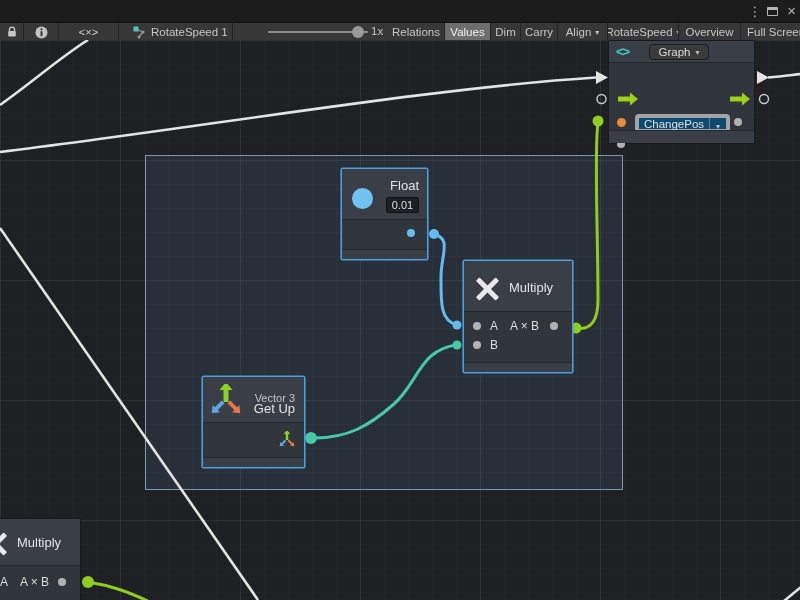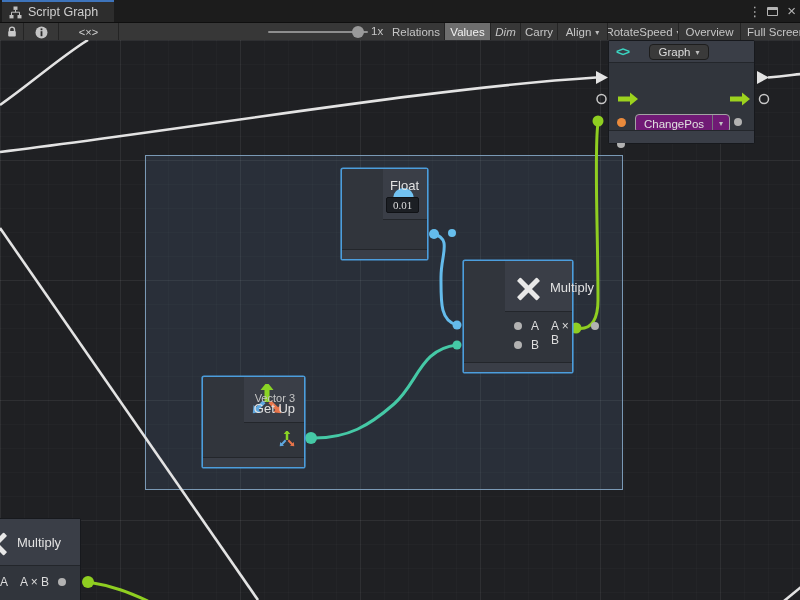--- a/index.html
+++ b/index.html
@@ -27,21 +27,21 @@
   .lockbtn   { left:0;   width:24px; }
   .infobtn   { left:24px; width:35px; }
   .codebtn   { left:59px; width:60px; font-size:11px; letter-spacing:0; color:#d2d2d2;}
   .crumbbtn  { left:119px; width:114px; justify-content:flex-start; padding-left:13px; }
   .zoomlabel { position:absolute; left:240px; top:2px;margin-top:27px; }
   .zoomtrack { position:absolute; left:268px; top:8px; width:100px; height:2px; background:#8f8f8f; border-radius:1px; }
   .zoomhandle{ position:absolute; left:352px; top:3px; width:12px; height:12px; border-radius:50%; background:#999; }
   .zoomval   { position:absolute; left:371px; top:2px; }
   .b-relations  { left:388px; width:57px;align-items:center; }
   .b-values     { left:445px; width:46px; }
-  .b-dim        { left:491px; width:30px;font-style:italic; }
+  .b-dim        { left:491px; width:30px; }
   .b-carry      { left:521px; width:37px; }
   .b-align      { left:558px; width:50px; }
   .b-distribute { left:608px; width:71px; }
   .b-overview   { left:679px; width:62px; }
   .b-fullscreen { left:741px; width:70px; justify-content:flex-start; padding-left:6px; }
 
   
   .canvas { position:absolute; left:0; top:40px; width:800px; height:560px; overflow:hidden;
     background-color:#1f2023;
     background-image:
@@ -50,36 +50,36 @@
       linear-gradient(rgba(255,255,255,0.018) 1px, transparent 1px),
       linear-gradient(90deg, rgba(255,255,255,0.018) 1px, transparent 1px);
     background-size:120px 120px, 120px 120px, 24px 24px, 24px 24px; }
   .selection { position:absolute; left:145px; top:115px; width:478px; height:335px;
     background:rgba(95,130,175,0.16); border:1px solid #7a99b5; z-index:1; }
   .wires { position:absolute; left:0; top:0; z-index:2; pointer-events:none; }
 
   
   .node { position:absolute; z-index:3; background:#31353c; border:1px solid #17191d; border-radius:2px;
     color:#e2e2e2; }
-  .node.selected { border:1px solid #4c9edd; box-shadow:0 0 0 0.6px #4c9edd;padding-left:41px; }
+  .node.selected { border:1px solid #4c9edd; box-shadow:0 0 0 0.6px #4c9edd; }
   .n-head { position:relative; background:#3a3e47; border-bottom:1px solid #23262b; }
   .n-body { position:relative; }
   .n-foot { position:absolute; left:0; right:0; bottom:0; height:10px; background:#3a3e47; border-top:1px solid #23262b; }
   .port { position:absolute; width:8px; height:8px; border-radius:50%; background:#b2b2b2; }
   .port.blue { background:#66beec; }
   .port.orange { width:9px; height:9px; background:#e98a3c; }
   .plabel { position:absolute; font-size:12px; color:#dcdcdc; }
 
   
   .float-node { left:341px; top:128px; width:87px; height:92px; }
   .float-node .n-head { height:51px; }
   .float-circle { position:absolute; left:10px; top:19px; width:21px; height:21px; border-radius:50%; background:#72c2f1; }
   .float-title { position:absolute; right:8px; top:9px; font-size:13px; }
   .float-value { position:absolute; right:8px; top:28px; width:33px; height:16px; background:#1c1f24;
-    border:1px solid #101216; border-radius:2px; color:#dfdfdf; font-size:11px; text-align:center; line-height:14px;font-family:Liberation Serif, serif; }
+    border:1px solid #101216; border-radius:2px; color:#dfdfdf; font-size:11px; text-align:center; line-height:14px; }
 
   
   .mul-node { width:110px; height:113px; }
   .mul-main { left:463px; top:220px; }
   .mul-part { left:-29px; top:478px; height:122px; }
   .mul-node .n-head { height:51px; }
   .xicon { position:absolute; left:10px; top:15px; width:26px; height:26px; }
   .xicon::before, .xicon::after { content:""; position:absolute; left:11px; top:-1px; width:5px; height:28px;
     background:#e8e8e8; border-radius:1px; }
   .xicon::before { transform:rotate(45deg); }
@@ -91,42 +91,31 @@
   .vec-node .n-head { height:46px; }
   .vec-type { position:absolute; right:9px; top:15px; font-size:11px; color:#c6c6c6; }
   .vec-title { position:absolute; right:9px; top:24px; font-size:13px; }
 
   
   .graph-node { left:608px; top:0; width:147px; height:104px; }
   .graph-node .n-head { height:22px; }
   .tealcode { position:absolute; left:7px; top:3px; color:#3bd6c3; font-weight:bold; font-size:13px; letter-spacing:-1px; }
   .pill { position:absolute; left:40px; top:3px; width:60px; height:16px; background:#3a3a3a; border:1px solid #1d1d1d;
     border-radius:4px; display:flex; align-items:center; justify-content:center; gap:5px; font-size:11.5px; color:#dedede; }
-  .dropdown { position:absolute; left:26px; top:51px; width:95px; height:19px; background:#701a75;
-    border:1px solid #a3a3a3; border-radius:4px; display:flex; align-items:center; font-size:11.5px; color:#e0e0e0; }
+  .dropdown { position:absolute; left:26px; top:51px; width:95px; height:19px; background:#0c4a6e;
+    border:4px solid #a3a3a3; border-radius:4px; display:flex; align-items:center; font-size:11.5px; color:#e0e0e0; }
   .dd-text { flex:1; text-align:center; }
   .dd-caret { width:17px; text-align:center; border-left:1px solid #76787c; font-size:8px; color:#c0c0c0; align-self:stretch; line-height:17px; }
 </style>
 </head>
 <body>
 
 <div class="window">
 
   <div class="titlebar">
-    <div class="tab">
-      <svg width="13" height="13" viewBox="0 0 13 13">
-        <g fill="#c0c0c0" stroke="#c0c0c0">
-          <rect x="4.5" y="0.5" width="4" height="3.4" stroke="none"></rect>
-          <rect x="0.5" y="9" width="4" height="3.4" stroke="none"></rect>
-          <rect x="8.5" y="9" width="4" height="3.4" stroke="none"></rect>
-          <path d="M6.5 4 V6.2 M2.5 9 V6.2 H10.5 V9" fill="none" stroke-width="1"></path>
-        </g>
-      </svg>
-      <span>Script Graph</span>
-    </div>
     <div class="win-controls">
       <span class="kebab">⋮</span>
       <span class="maxbox"></span>
       <span class="closex">×</span>
     </div>
   </div>
 
   <div class="toolbar">
     <div class="tbtn lockbtn">
       <svg width="12" height="12" viewBox="0 0 12 12">
@@ -136,20 +125,29 @@
     </div>
     <div class="tbtn infobtn">
       <svg width="13" height="13" viewBox="0 0 13 13">
         <circle cx="6.5" cy="6.5" r="6" fill="#c4c4c4"></circle>
         <rect x="5.6" y="5.2" width="1.8" height="5" fill="#2a2a2a"></rect>
         <rect x="5.6" y="2.4" width="1.8" height="1.8" fill="#2a2a2a"></rect>
       </svg>
     </div>
     <div class="tbtn codebtn">
       <span>&lt;×&gt;</span>
+    </div>
+    <div class="tbtn crumbbtn">
+      <svg width="15" height="14" viewBox="0 0 15 14">
+        <path d="M4 4 L11 7 L7 12" fill="none" stroke="#9a9a9a" stroke-width="1.3"></path>
+        <rect x="1.5" y="1.5" width="5" height="5" fill="#52c8b4"></rect>
+        <circle cx="11" cy="7" r="1.5" fill="#9a9a9a"></circle>
+        <circle cx="7" cy="12" r="1.5" fill="#9a9a9a"></circle>
+      </svg>
+      <span>RotateSpeed 1</span>
     </div>
     <span class="zoomlabel">Zoom</span>
     <div class="zoomtrack"></div>
     <div class="zoomhandle"></div>
     <span class="zoomval">1x</span>
 
     <div class="tbtn b-relations">
         <span>Relations</span>
       </div>
     <div class="tbtn b-values active">

